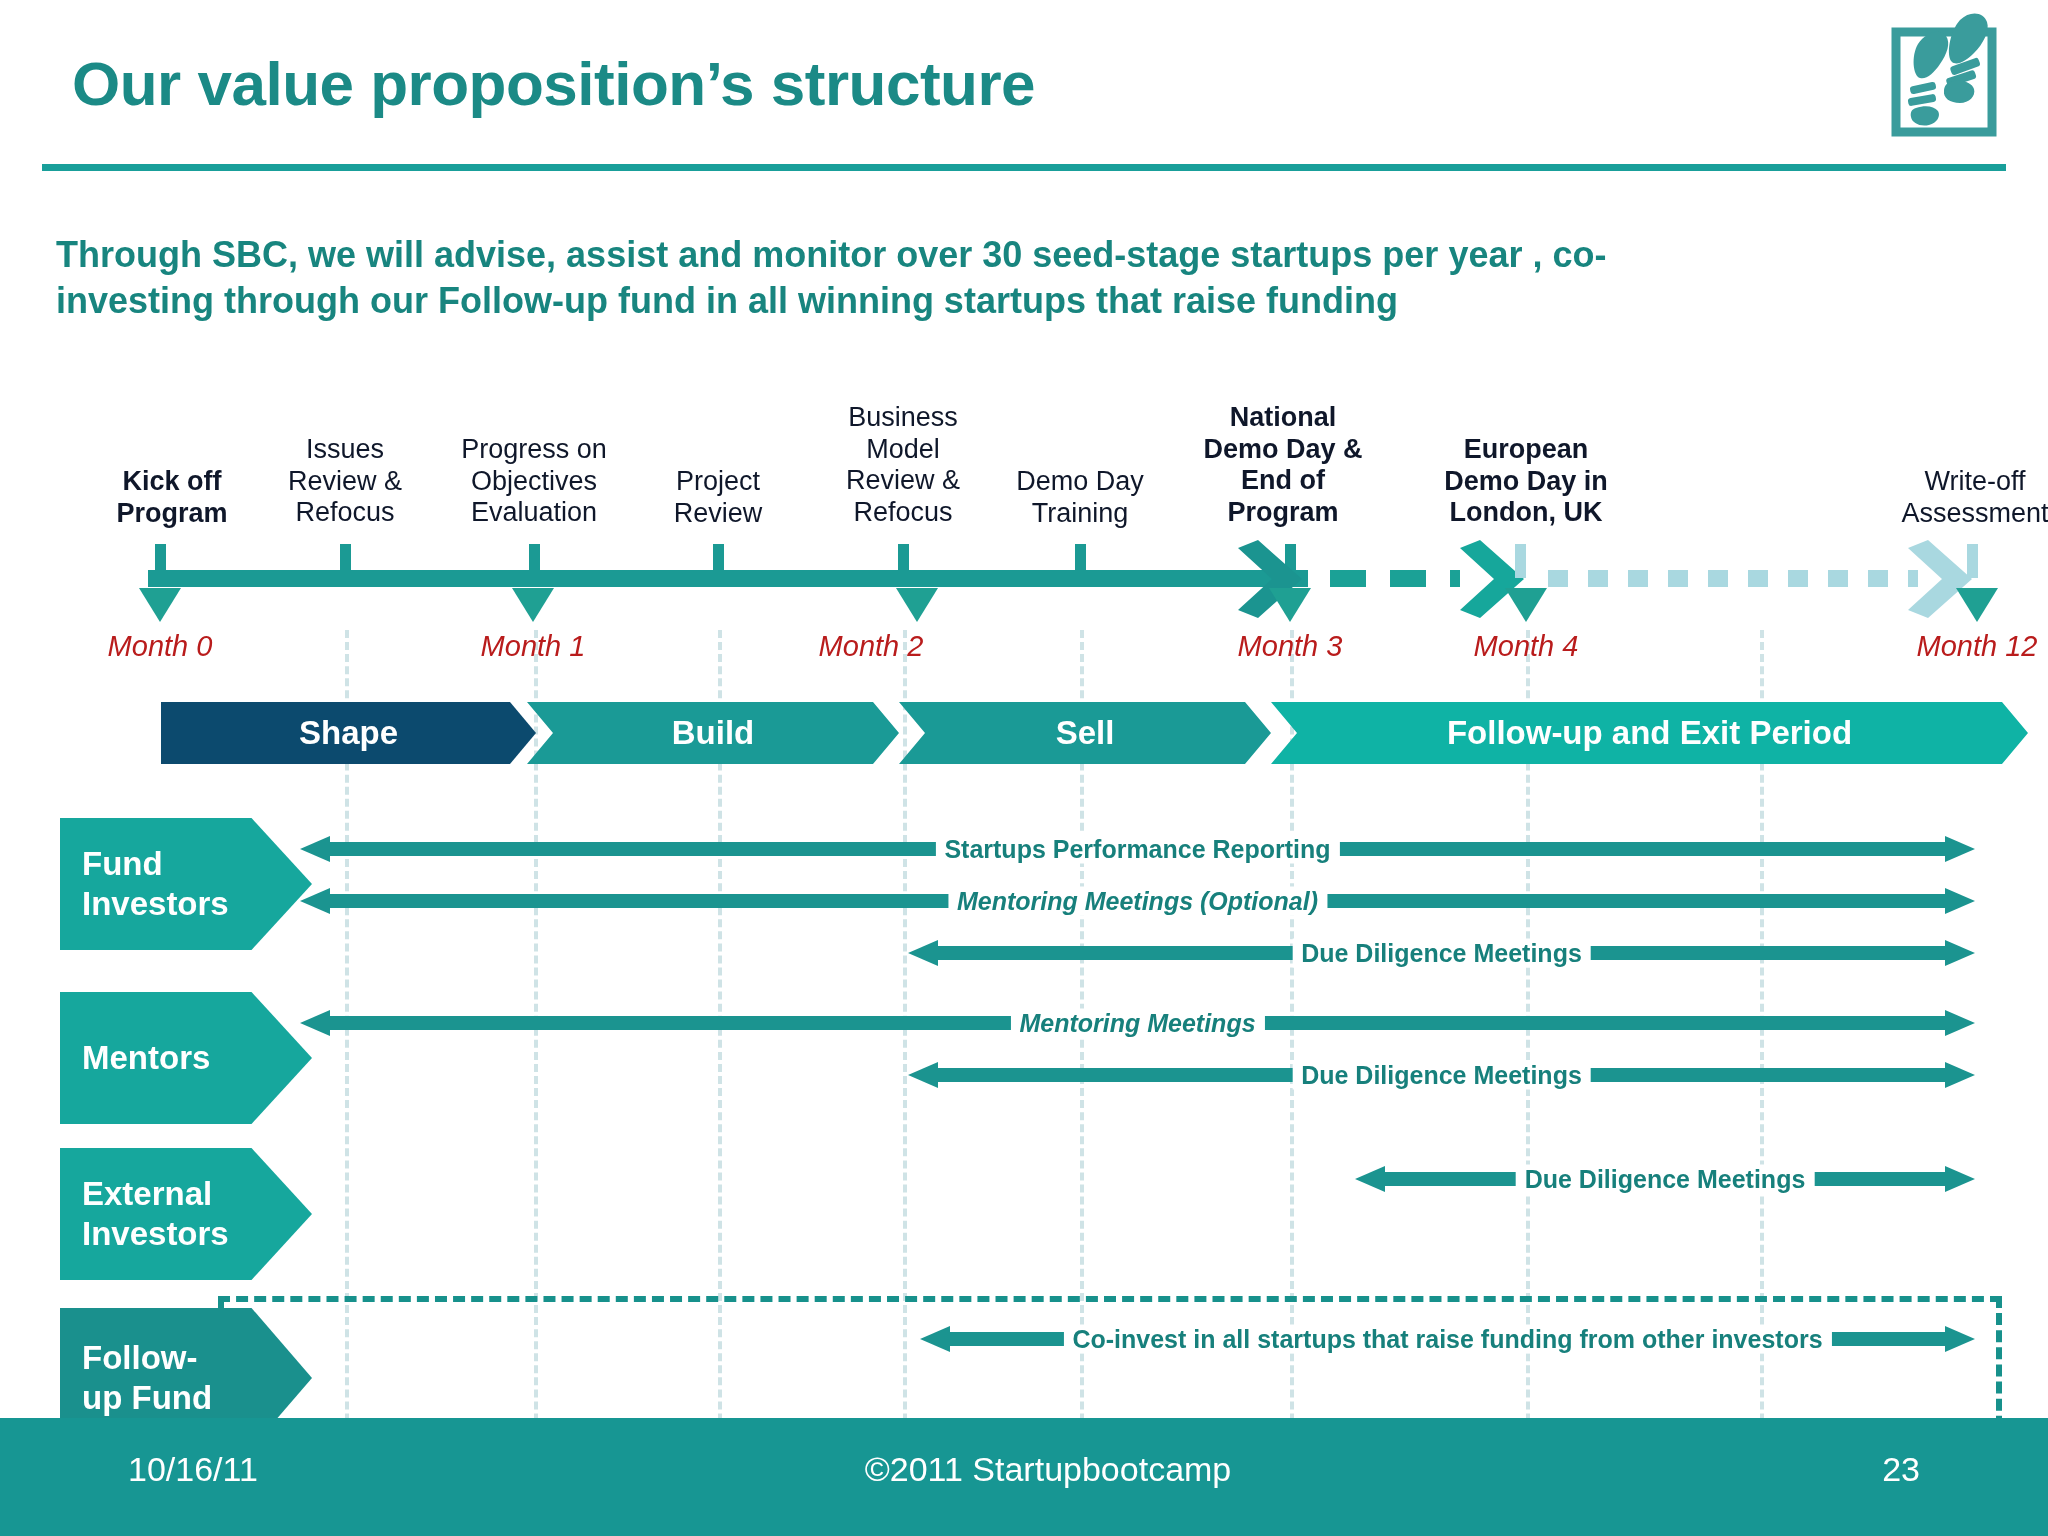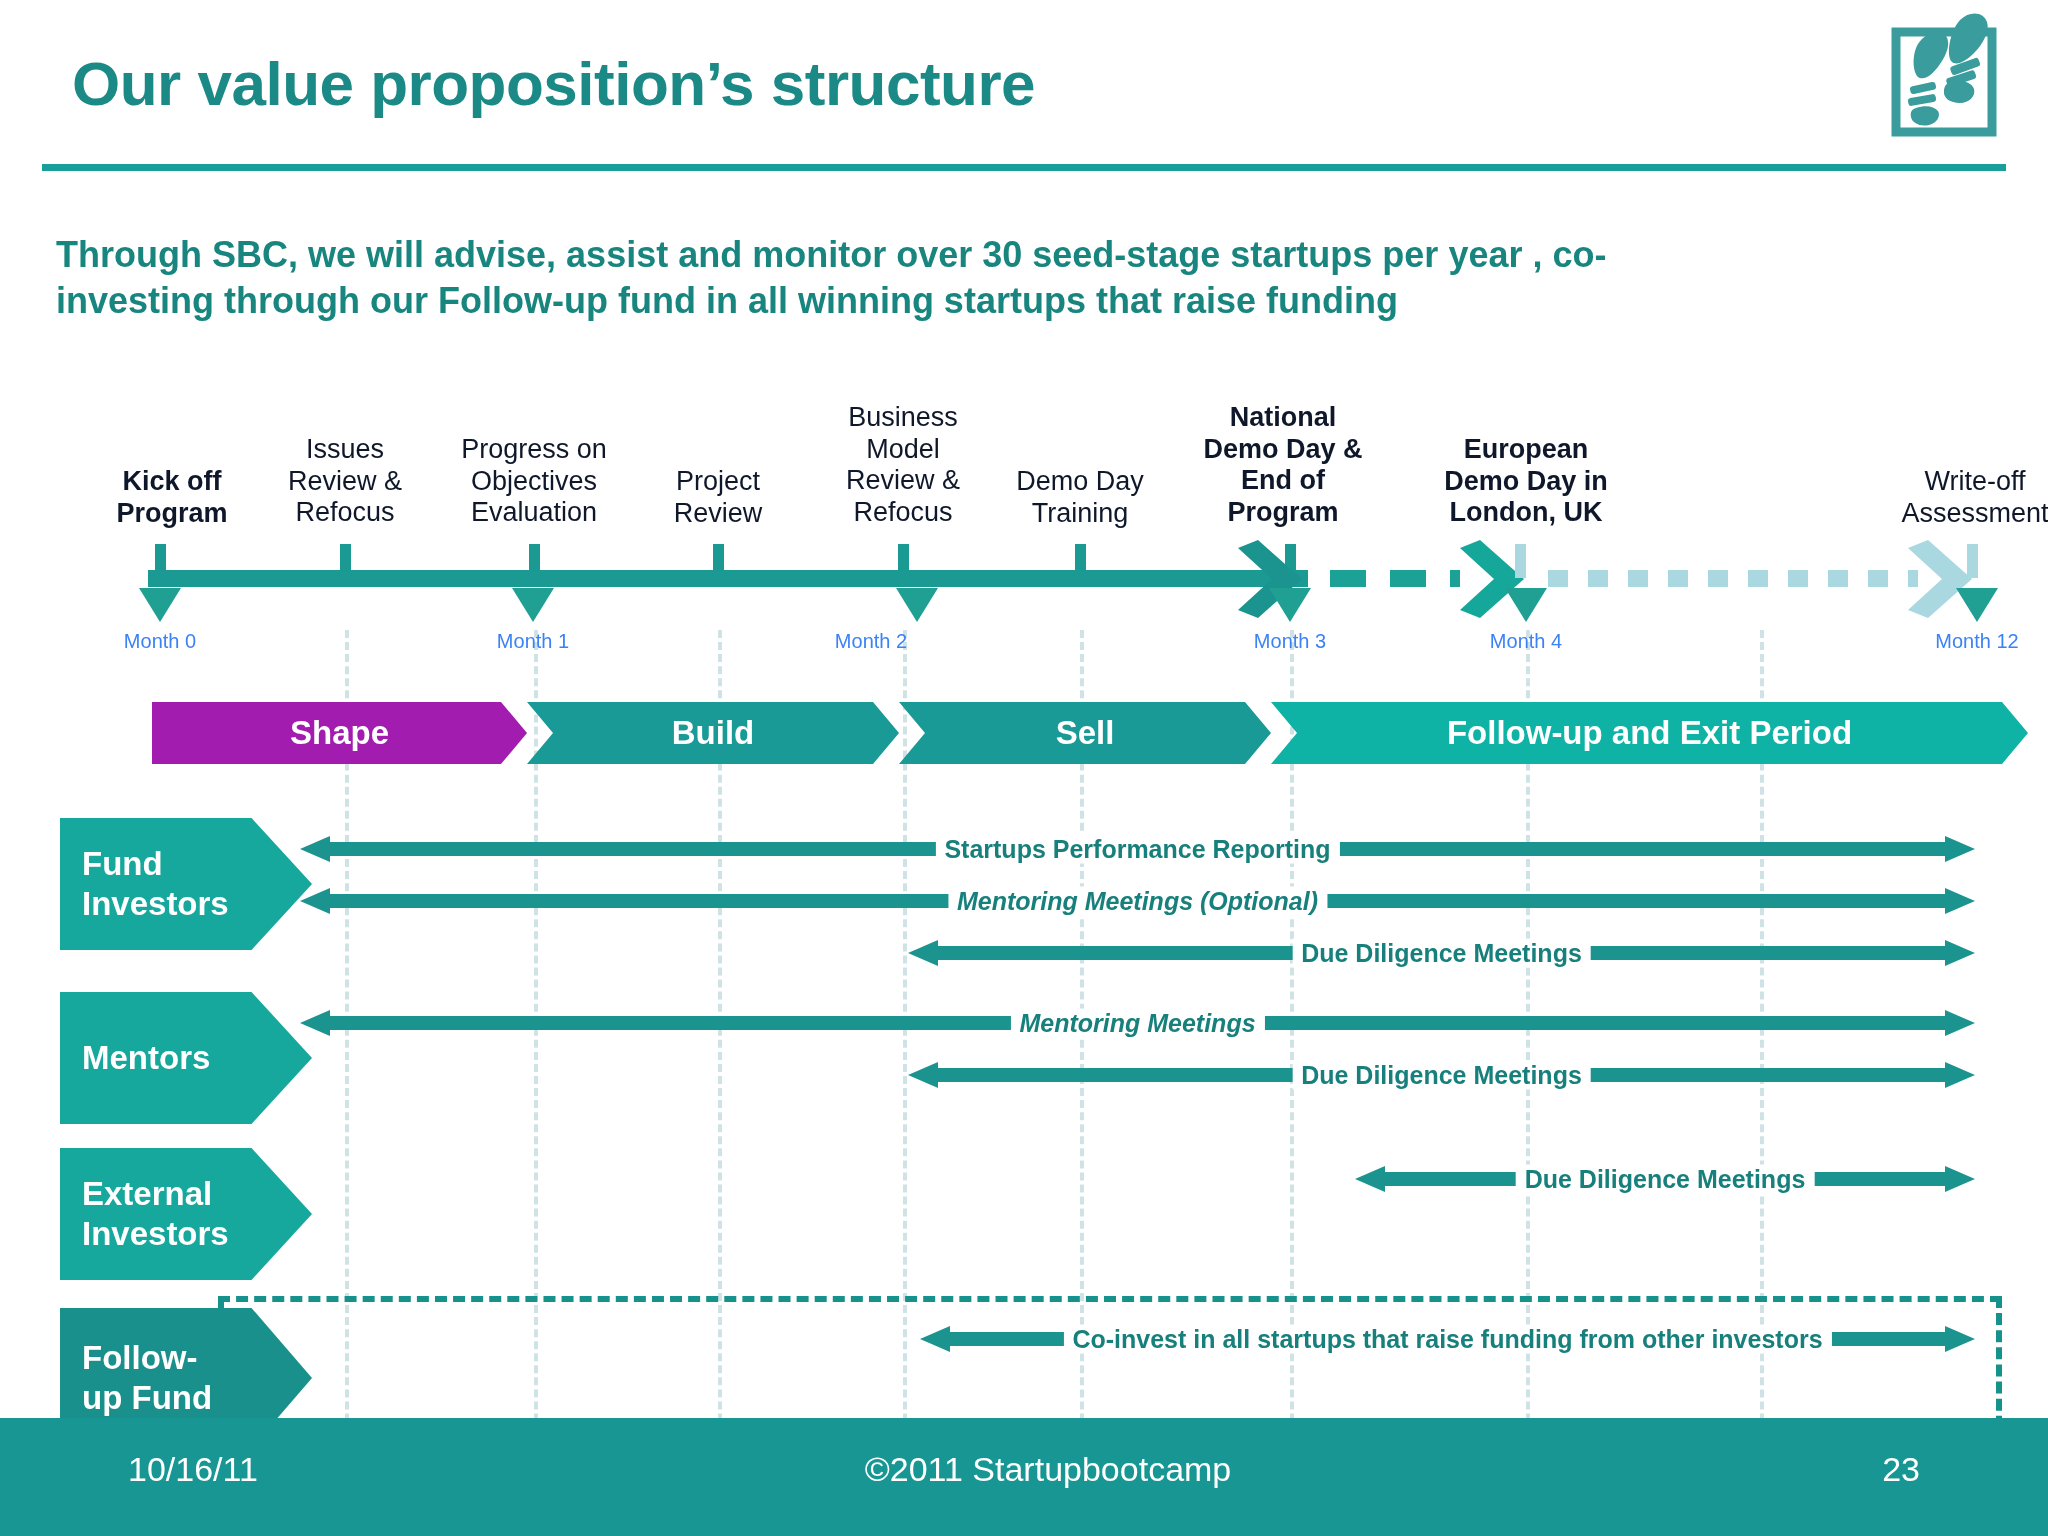--- a/index.html
+++ b/index.html
@@ -32,21 +32,21 @@
   }
   .mstone.b{font-weight:bold;}
 
   
   #axis-bar{position:absolute;left:148px;top:190px;width:1160px;height:17px;background:#1b9a94;}
   .tick{position:absolute;top:182px;width:11px;height:0px;}
   .tickmark{position:absolute;top:-18px;left:0;width:11px;height:34px;background:#1b9a94;}
   .mtri{position:absolute;top:208px;width:0;height:0;
         border-left:21px solid transparent;border-right:21px solid transparent;
         border-top:34px solid #1fa093;transform:translateX(-50%);}
-  .mlabel{position:absolute;top:250px;font-size:20px;color:#3b82f6;
+  .mlabel{position:absolute;top:250px;font-size:29px;font-style:italic;color:#b91c1c;
           transform:translateX(-50%);white-space:nowrap;}
 
   
   .axhead{position:absolute;top:160px;width:0;height:0;}
   .axhead svg{display:block;}
 
   
   .axdash{position:absolute;top:190px;height:17px;}
 
   
@@ -183,21 +183,21 @@
       <div class="mtri" style="left: 917px;"></div>
       <div class="mlabel" style="left: 871px;">Month 2</div>
       <div class="mtri" style="left: 1290px;"></div>
       <div class="mlabel" style="left: 1290px;">Month 3</div>
       <div class="mtri" style="left: 1526px;"></div>
       <div class="mlabel" style="left: 1526px;">Month 4</div>
       <div class="mtri" style="left: 1977px;"></div>
       <div class="mlabel" style="left: 1977px;">Month 12</div>
     </div>
   <div id="phases">
-      <div class="phase" style="left: 0px; width: 375px; background: #a21caf; clip-path: polygon(0px 0px, calc(100% - 26px) 0px, 100% 50%, calc(100% - 26px) 100%, 0px 100%); justify-content: center;">
+      <div class="phase" style="left: 9px; width: 375px; background: #0c4a6e; clip-path: polygon(0px 0px, calc(100% - 26px) 0px, 100% 50%, calc(100% - 26px) 100%, 0px 100%); justify-content: center;">
         <span>Shape</span>
       </div>
       <div class="phase" style="left: 375px; width: 372px; background: rgb(26, 154, 150); clip-path: polygon(0px 0px, calc(100% - 26px) 0px, 100% 50%, calc(100% - 26px) 100%, 0px 100%, 26px 50%);">
         <span>Build</span>
       </div>
       <div class="phase" style="left: 747px; width: 372px; background: rgb(26, 154, 150); clip-path: polygon(0px 0px, calc(100% - 26px) 0px, 100% 50%, calc(100% - 26px) 100%, 0px 100%, 26px 50%);">
         <span>Sell</span>
       </div>
       <div class="phase" style="left: 1119px; width: 757px; background: rgb(15, 179, 165); clip-path: polygon(0px 0px, calc(100% - 26px) 0px, 100% 50%, calc(100% - 26px) 100%, 0px 100%, 26px 50%);">
         <span>Follow-up  and Exit Period</span>

